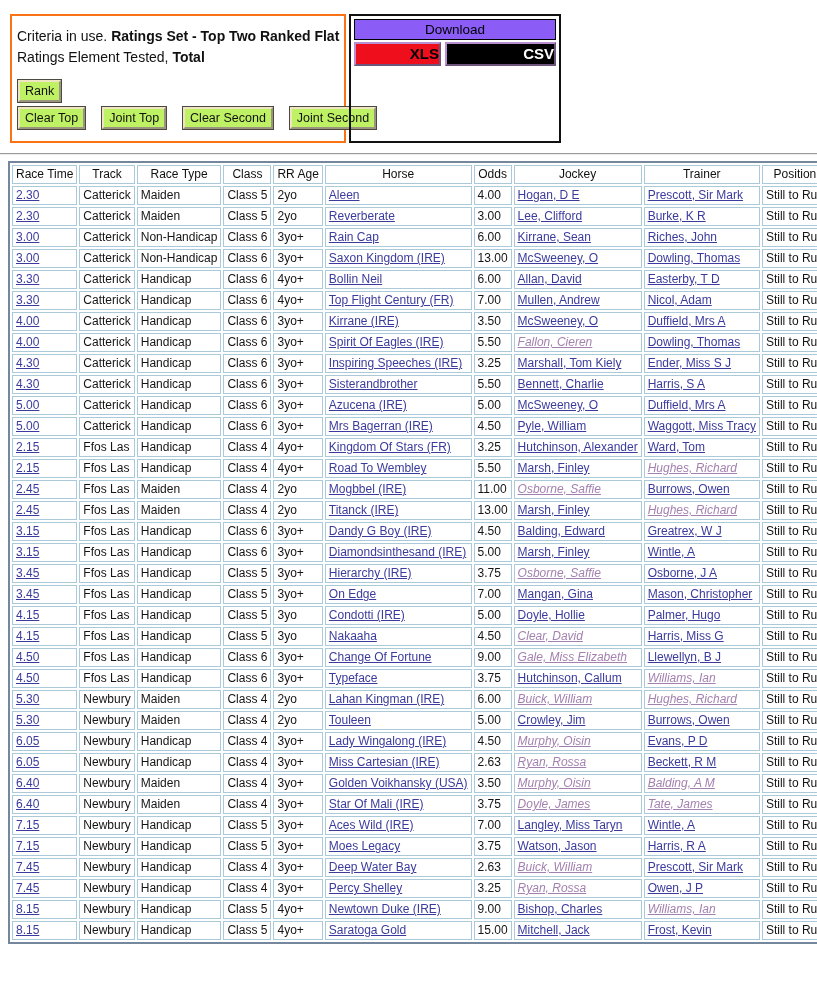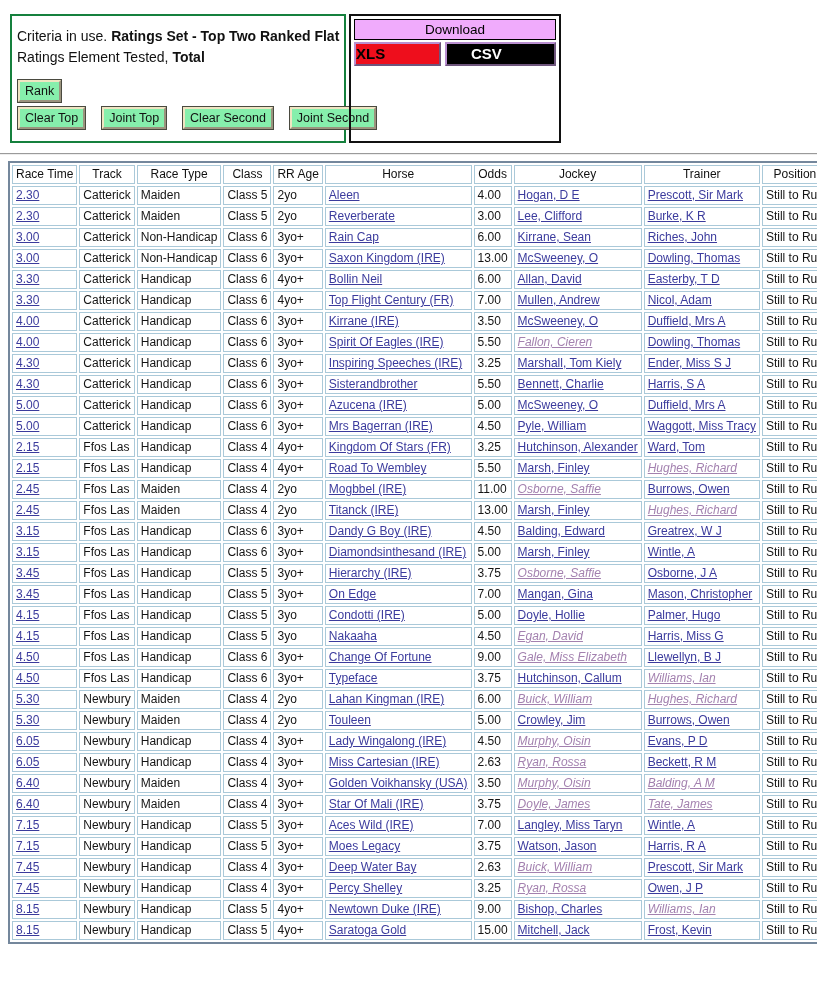--- a/index.html
+++ b/index.html
@@ -14,55 +14,55 @@
   body{
     margin:0;
     background:#fff;
     color:#000;
     font-family:"Liberation Sans", sans-serif;
   }
   .top-wrap{padding:14px 0 0 10px;}
   .top-area{display:flex; align-items:stretch;}
   .criteria-box{
     width:336px; height:129px;
-    border:2px solid #15803d;
+    border:2px solid #f97316;
     padding:2px 5px;
     margin-right:3px;
   }
   .criteria-text{font-size:14px; line-height:21px; margin-top:8px; color:#111; white-space:nowrap;}
   .criteria-text b{font-weight:bold;}
   .rank-row{margin-top:12px;}
   .btn-row{margin-top:5px; display:flex; gap:16px;}
   .beige-btn{
     font-family:inherit; font-size:12.5px; color:#111;
-    background:#86efac;
+    background:#bef264;
     border:2px outset #efe5c2;
     box-shadow:0 0 0 1px #4a4a40;
     padding:2px 5px;
     margin-left:1px;
     cursor:pointer;
     white-space:nowrap;
   }
   .download-box{
     width:212px; height:129px;
     border:2px solid #111;
     padding:2px;
   }
   .download-header{
-    background:#f0abfc;
+    background:#8b5cf6;
     border:1px solid #000;
     text-align:center;
     font-size:13.5px;
     height:21px; line-height:19px;
     margin:1px;
     color:#000;
   }
   .download-buttons{display:flex; gap:4px; margin:2px 1px 0 1px;}
   .dl-btn{
-    flex:1; text-align:left; font-weight:bold; font-size:15px;
+    flex:1; text-align:right; font-weight:bold; font-size:15px;
     height:24px; line-height:20px;
     border:2px outset #b98fd0;
     cursor:pointer;
   }
   .dl-btn.xls{background:var(--xls-bg); color:#000;}
   .dl-btn.csv{background:var(--csv-bg); color:#fff;padding-left:24px;}
   hr.divider{
     border:none;
     border-top:1px solid #9a9a9a;
     border-bottom:1px solid #ededed;
@@ -407,21 +407,21 @@
         <td>Still to Run</td>
       </tr>
       <tr>
         <td><a class="lnk">4.15</a></td>
         <td>Ffos Las</td>
         <td>Handicap</td>
         <td>Class 5</td>
         <td>3yo</td>
         <td><a class="lnk">Nakaaha</a></td>
         <td>4.50</td>
-        <td><a class="lnk visited">Egan, David</a></td>
+        <td><a class="lnk visited">Clear, David</a></td>
         <td><a class="lnk">Harris, Miss G</a></td>
         <td>Still to Run</td>
       </tr>
       <tr>
         <td><a class="lnk">4.50</a></td>
         <td>Ffos Las</td>
         <td>Handicap</td>
         <td>Class 6</td>
         <td>3yo+</td>
         <td><a class="lnk">Change Of Fortune</a></td>

